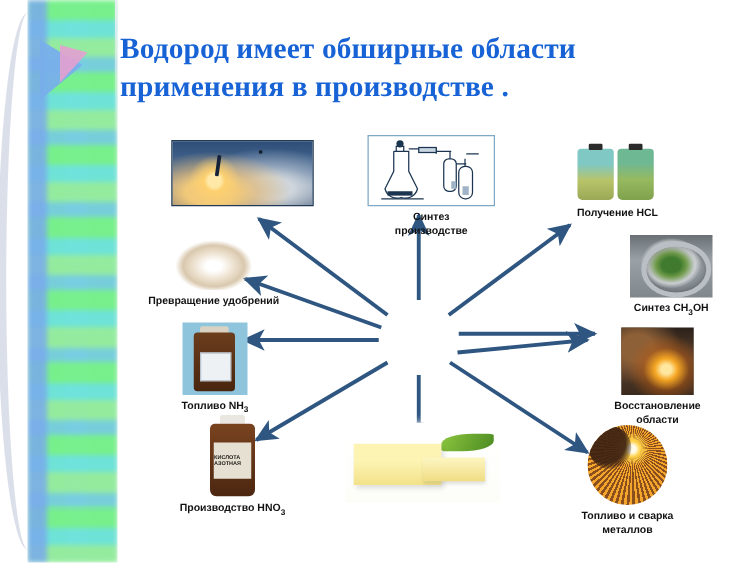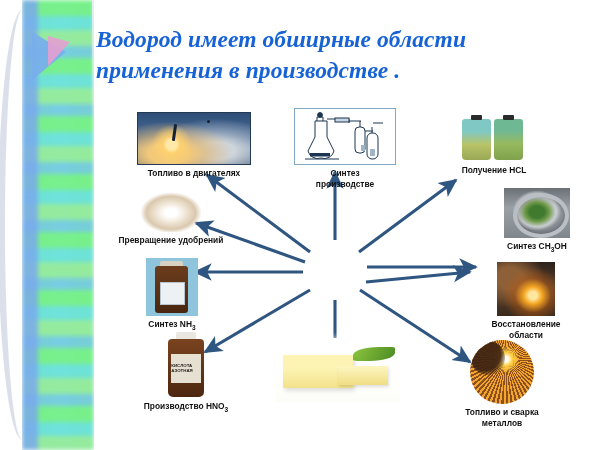--- a/index.html
+++ b/index.html
@@ -36,21 +36,21 @@
     filter:blur(.6px);}
   #deco-arc{position:absolute;left:-2px;top:10px;width:34px;height:430px;
     border-left:7px solid #cfd5e4;border-radius:60% 0 0 60%/50% 0 0 50%;
     opacity:.75;}
   #deco-sheen{position:absolute;left:70px;top:0;width:40px;height:120px;
     background:linear-gradient(180deg,rgba(235,238,245,.95),rgba(255,255,255,0));}
 
   
   #title{position:absolute;left:96px;top:24px;width:490px;
     font-family:"Liberation Serif",serif;font-weight:bold;font-size:23.5px;
-    line-height:31px;color:#1763d6;letter-spacing:.1px;font-style:italic;}
+    line-height:31px;color:#1763d6;letter-spacing:.1px;}
 
   
   #diagram{position:absolute;left:0;top:100px;width:600px;height:350px;}
   #arrow-layer{position:absolute;left:0;top:0;width:600px;height:350px;}
 
   
   #hub{position:absolute;left:303px;top:238px;width:64px;height:58px;
     border-radius:50%;background:#f6f5e6;border:1.6px solid #3d4f73;
     box-shadow:0 0 7px rgba(255,255,255,.9);}
   #hub-label{position:absolute;inset:0;display:flex;align-items:center;
@@ -168,21 +168,20 @@
 
   <div id="hub">
     <div id="hub-label">H<sub>2</sub></div>
   </div>
 
   <div class="node" style="left:135px;top:12px;width:118px;">
     <div class="thumb img-rocket" style="width:112px;height:51px;margin:0 auto;border:1px solid #223a55;">
       <div class="rocket-body"></div>
       <div class="rocket-dot"></div>
     </div>
-    <div class="cap">Топливо в двигателях</div>
   </div>
 
   <div class="node" style="left:290px;top:8px;width:110px;">
     <div class="thumb img-lab" style="width:100px;height:55px;margin:0 auto;">
       <svg viewBox="0 0 100 55" width="100" height="55">
         <g stroke="#1b3551" stroke-width="1" fill="none">
           <path d="M22,12 v-4 h6 v4"></path>
           <circle cx="25" cy="6" r="2.4" fill="#1b3551"></circle>
           <path d="M20,12 h12 v16 l7,14 a10,10 0 0 1 -13,7 a10,10 0 0 1 -13,-7 l7,-14 v-16"></path>
           <rect x="15" y="44" width="20" height="3.5" fill="#1b3551" stroke="none"></rect>
@@ -229,21 +228,21 @@
     <div class="cap"><span>Синтез CH</span><sub>3</sub><span>OH</span></div>
   </div>
 
   <div class="node" style="left:126px;top:158px;width:92px;">
     <div class="thumb img-nh3" style="width:52px;height:58px;margin:0 auto;position:relative;">
       <div style="position:absolute;left:26%;top:6%;width:46%;height:10%;background:#d9d2c2;border-radius:2px;"></div>
       <div style="position:absolute;left:18%;top:14%;width:62%;height:80%;background:linear-gradient(180deg,#6b3d1d,#49260f);border-radius:3px;">
         <div style="position:absolute;left:14%;top:34%;width:72%;height:46%;background:#eef1f4;border:1px solid #b9c4cf;"></div>
       </div>
     </div>
-    <div class="cap"><span>Синтез NH</span><sub>3</sub></div>
+    <div class="cap"><span>Топливо NH</span><sub>3</sub></div>
   </div>
 
   <div class="node" style="left:472px;top:162px;width:108px;">
     <div class="thumb img-molten" style="width:58px;height:54px;margin:0 auto;"></div>
     <div class="cap">Восстановление
 области</div>
   </div>
 
   <div class="node" style="left:128px;top:232px;width:116px;">
     <div class="thumb img-hno3" style="width:46px;height:66px;margin:0 auto;position:relative;background:transparent;">

